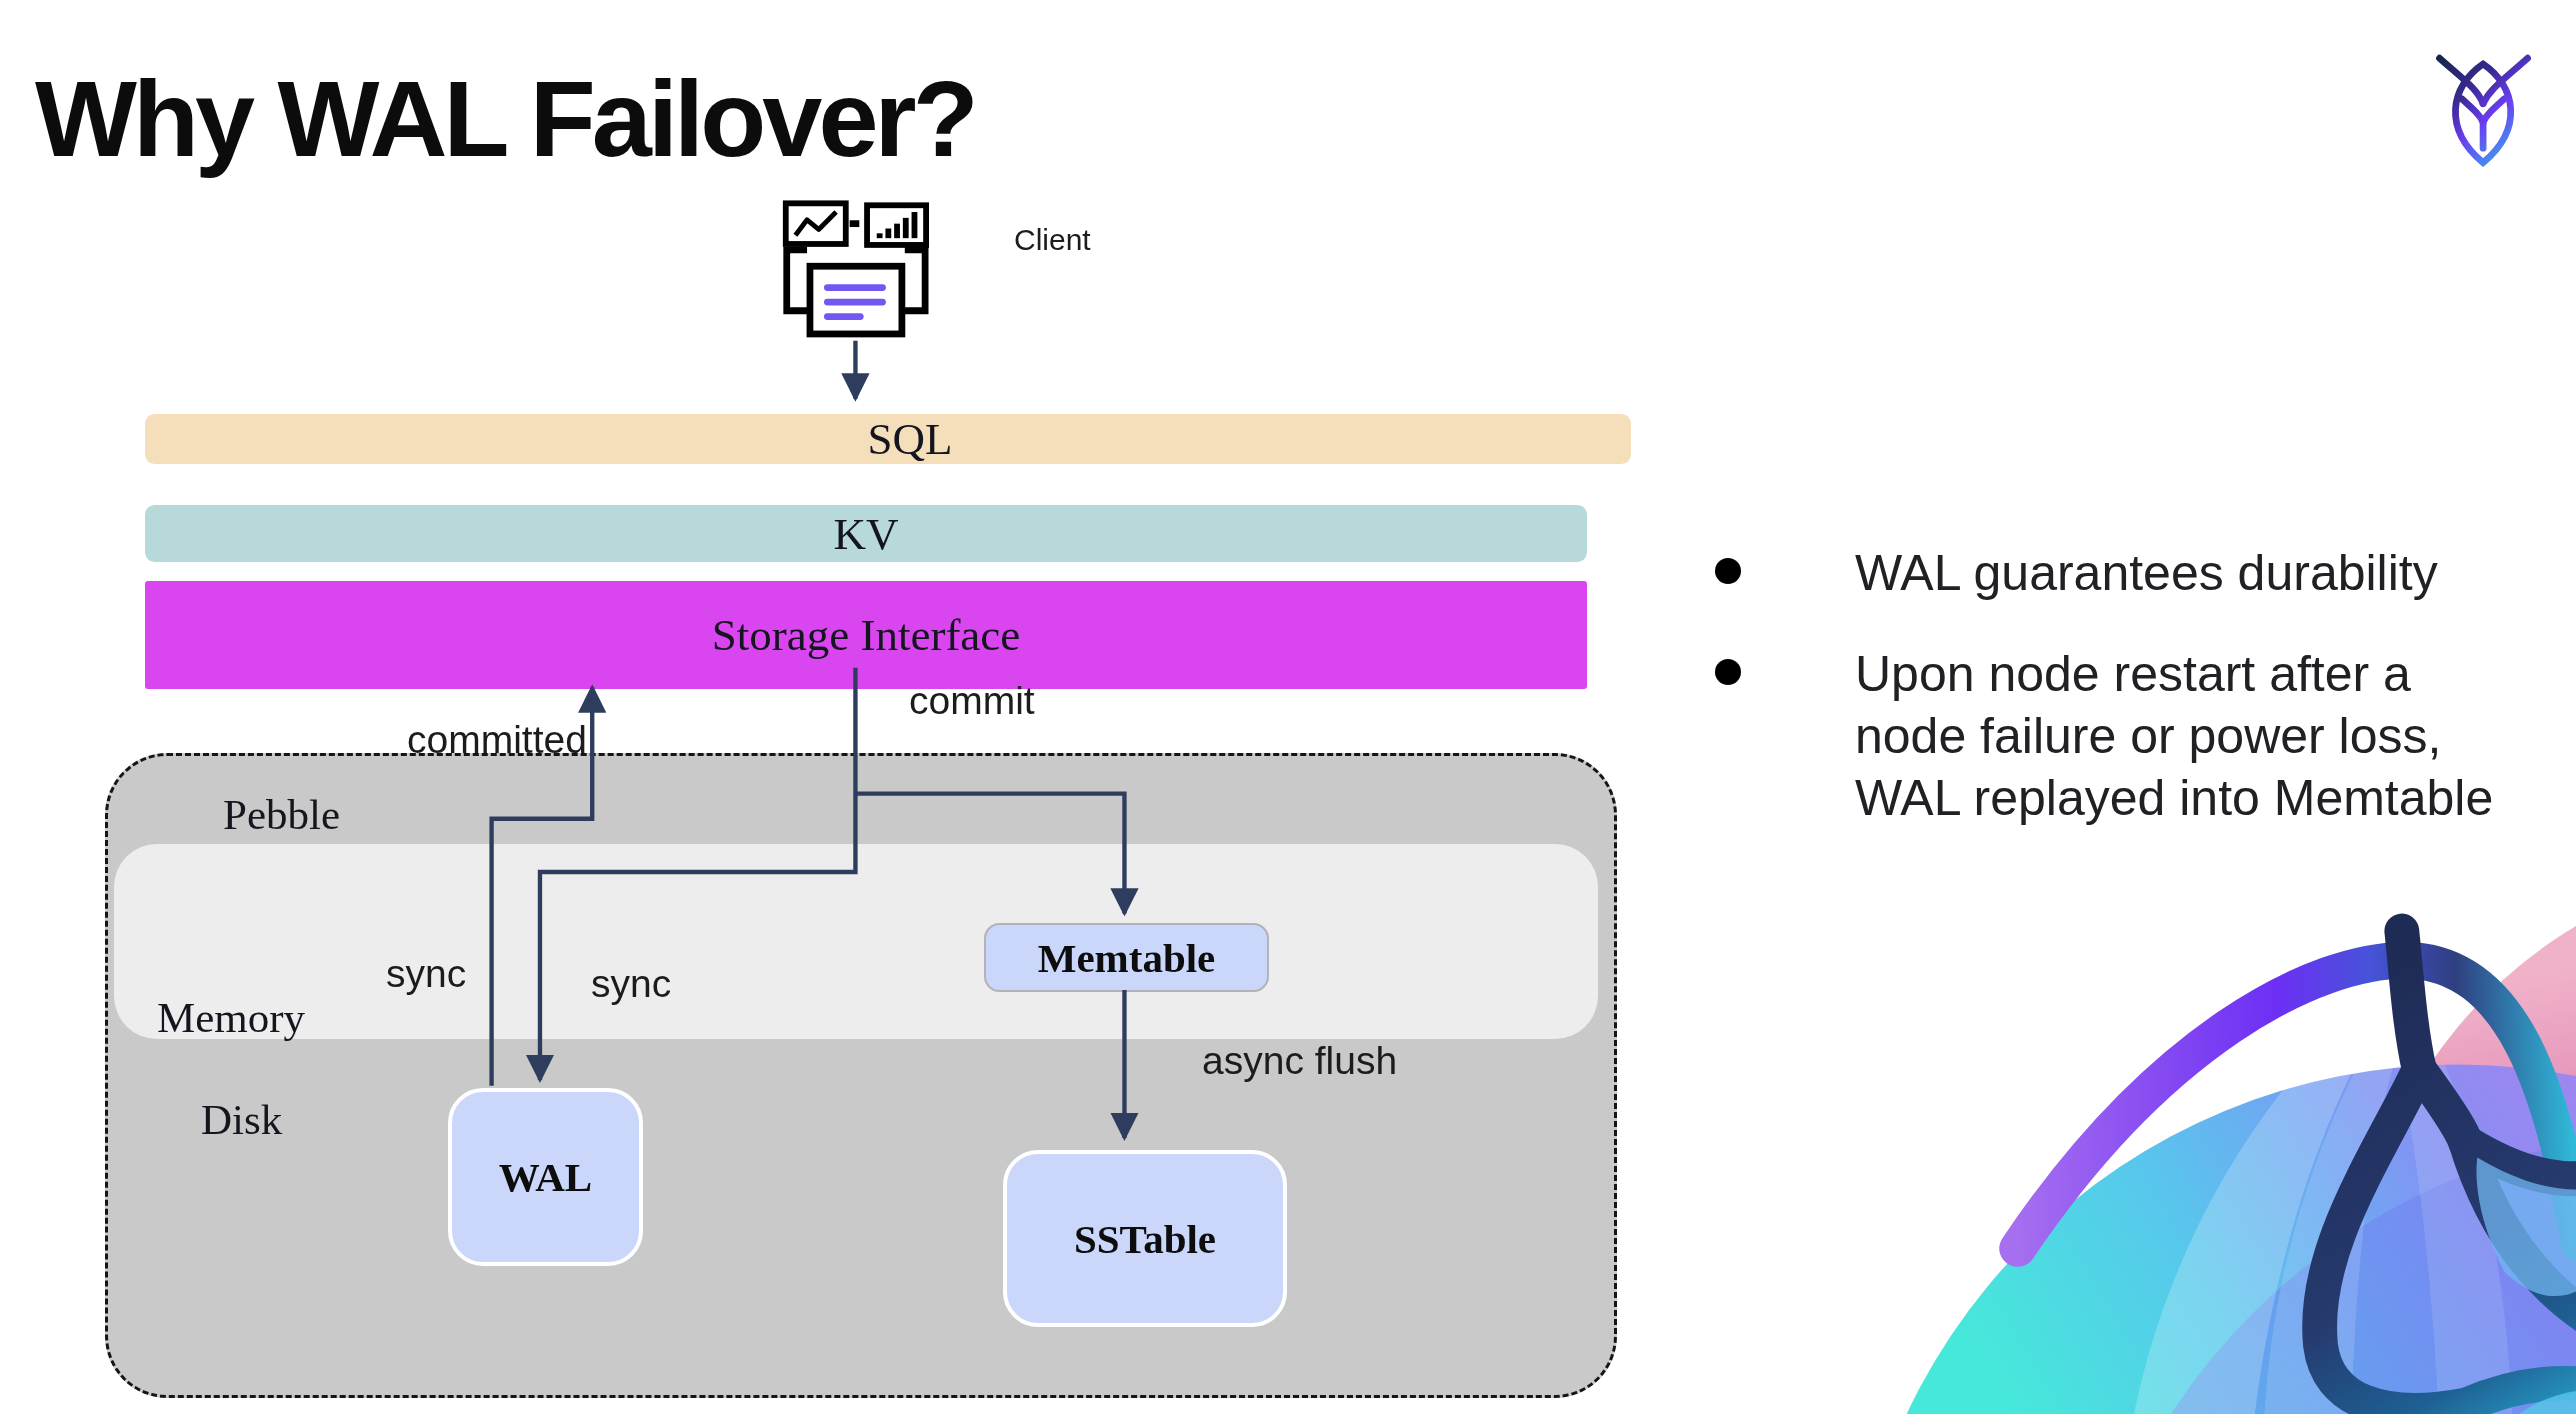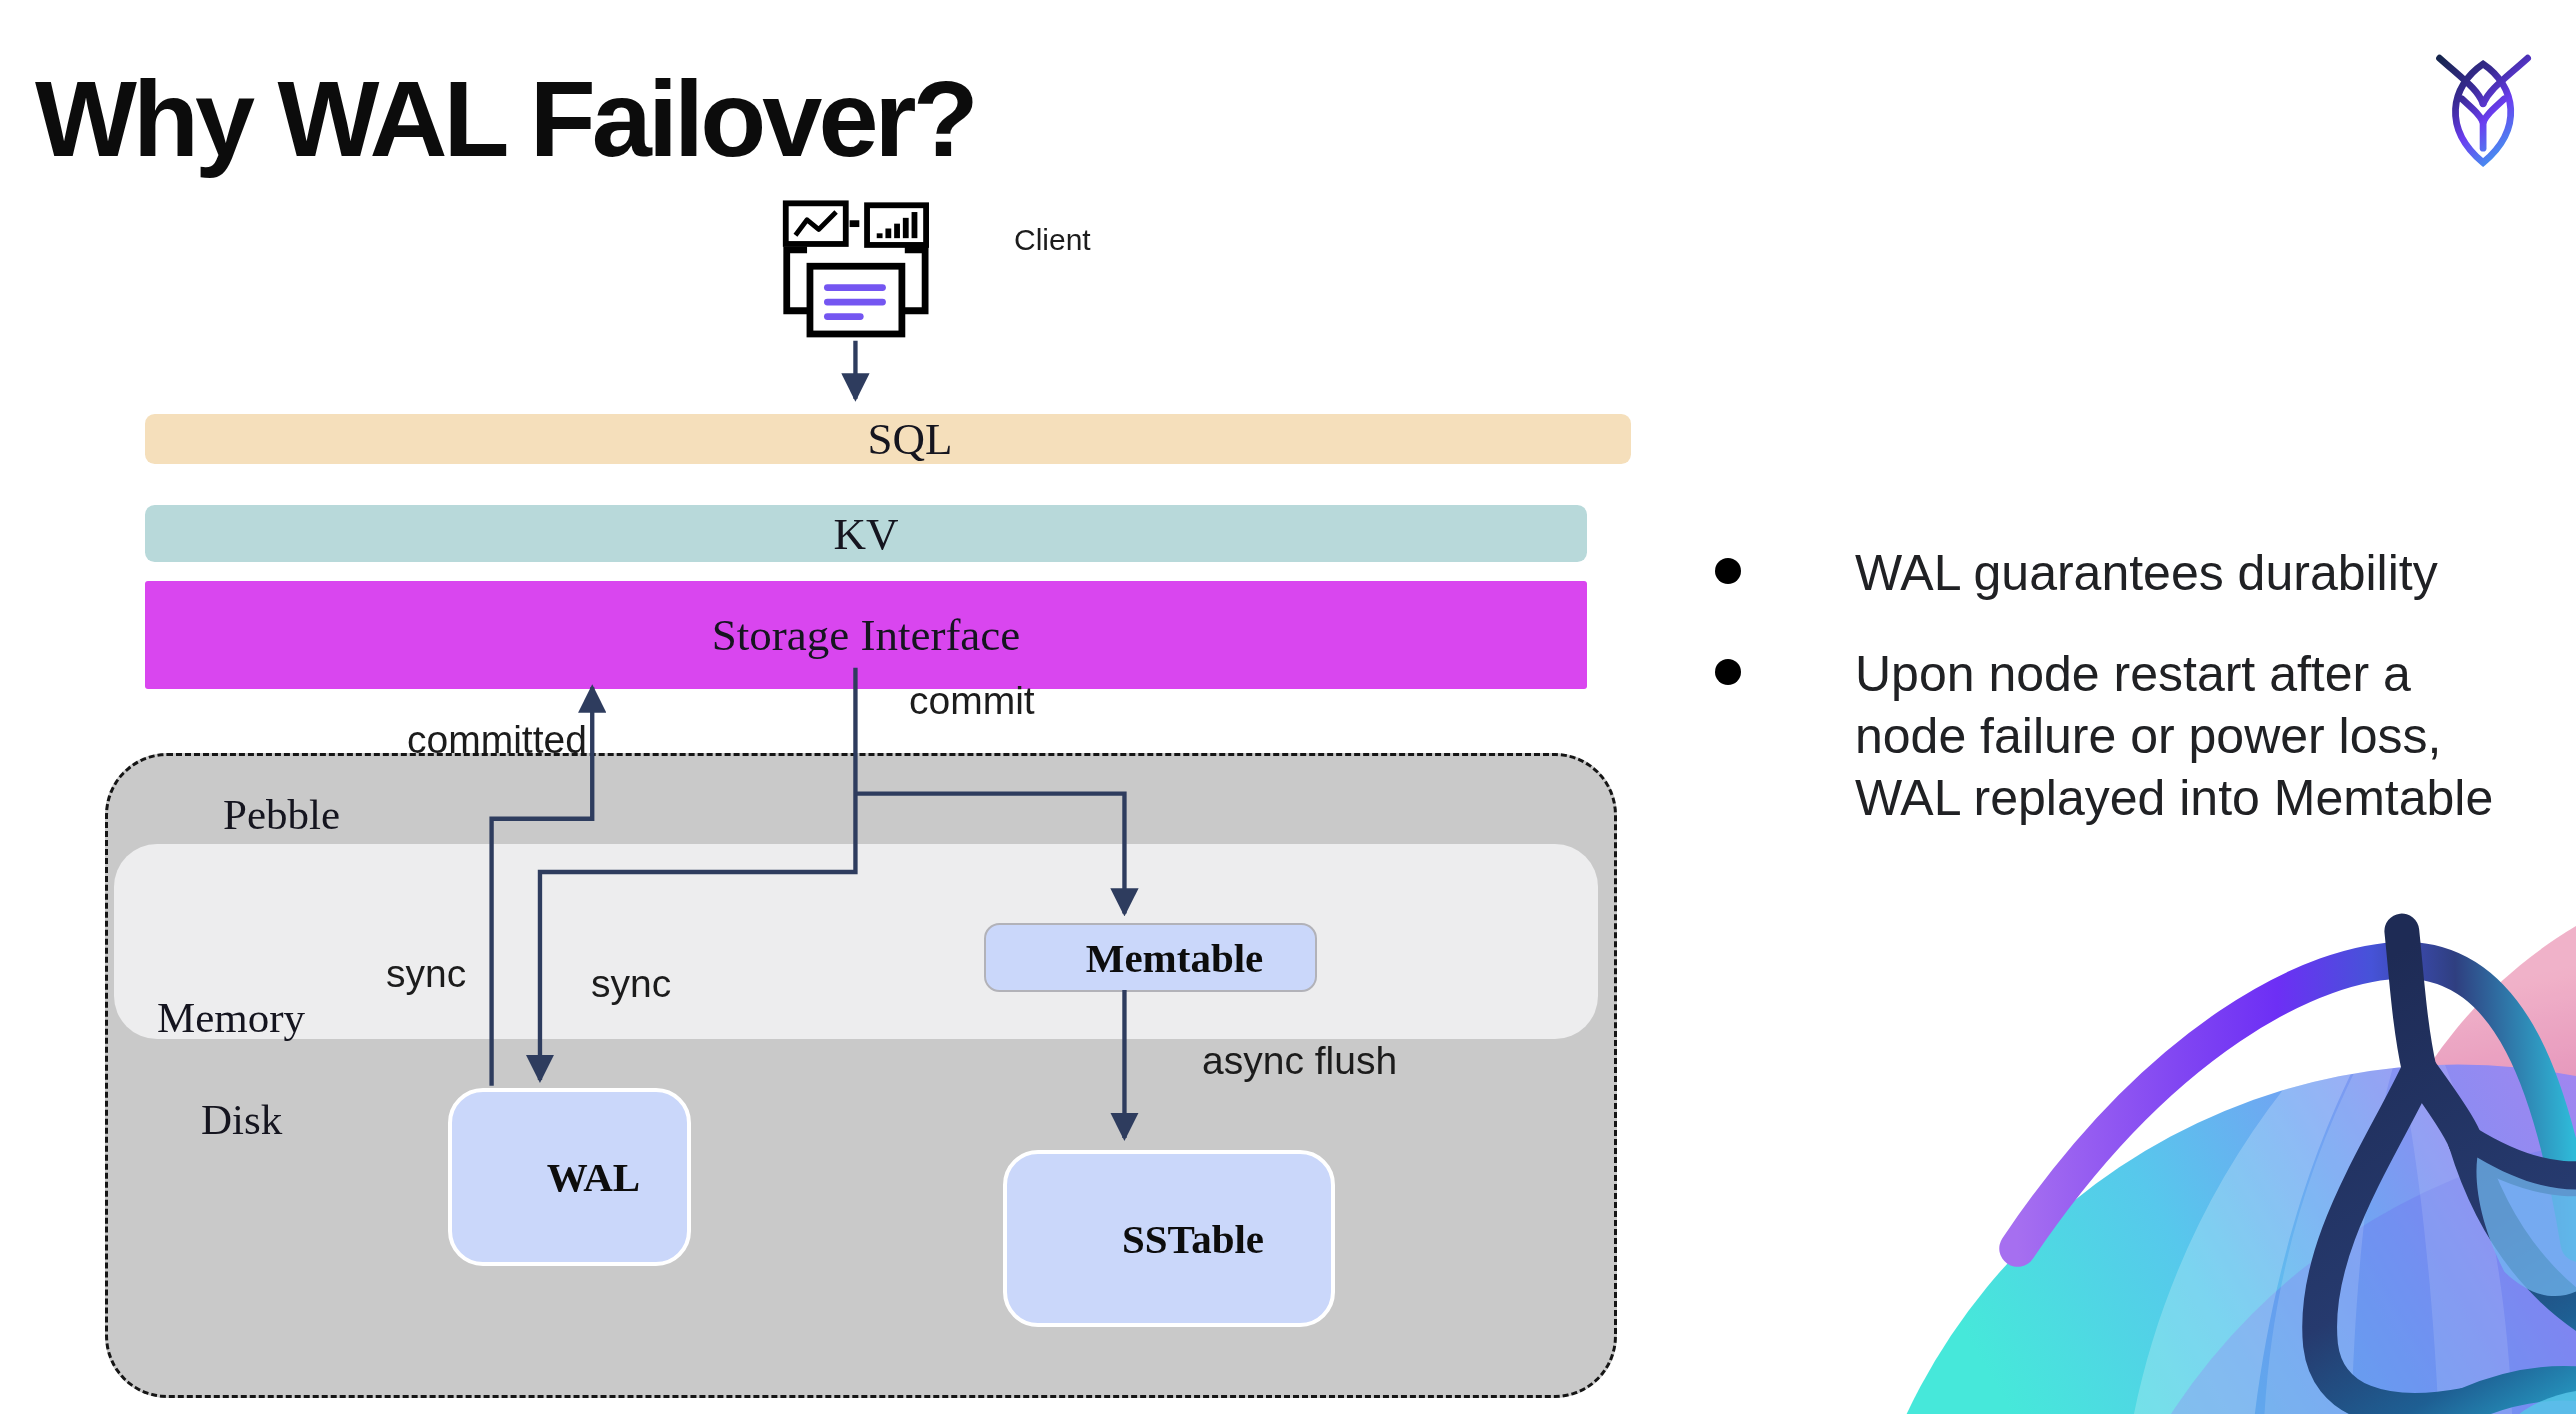--- a/index.html
+++ b/index.html
@@ -33,21 +33,21 @@
 
   .edge-lbl{font-size:39px;color:#1c1c1c;z-index:4;white-space:nowrap;}
   #lbl-committed{left:407px;top:718px;}
   #lbl-commit{left:909px;top:679px;}
   #lbl-sync-left{left:386px;top:952px;}
   #lbl-sync-right{left:591px;top:962px;}
   #lbl-async{left:1202px;top:1039px;}
 
   
   .node{display:flex;align-items:center;justify-content:center;background:#cad7fa;
-        font-family:"Liberation Serif",serif;font-weight:bold;font-size:41px;color:#0d0d0d;z-index:3;padding-left:48px;}
+        font-family:"Liberation Serif",serif;font-weight:bold;font-size:41px;color:#0d0d0d;z-index:3;}
   #node-memtable{left:984px;top:923px;width:281px;height:65px;border:2.9px solid #b2b2b8;border-radius:15.5px;}
   #node-wal{left:448px;top:1088px;width:187px;height:170px;border:4.8px solid #ffffff;border-radius:35px;}
   #node-sstable{left:1003px;top:1150px;width:276px;height:169px;border:4.8px solid #ffffff;border-radius:35px;}
 
   
   #bullets{left:1715px;top:542px;width:852px;z-index:2;}
   .bullet-row{display:flex;margin:0 0 39px 0;gap:40px;}
   .bullet-dot{width:26px;height:26px;border-radius:50%;background:#000;flex:none;margin:15.5px 74px 0 0;}
   .bullet-text{font-size:50px;line-height:62px;color:#202124;white-space:pre-line;}
 

